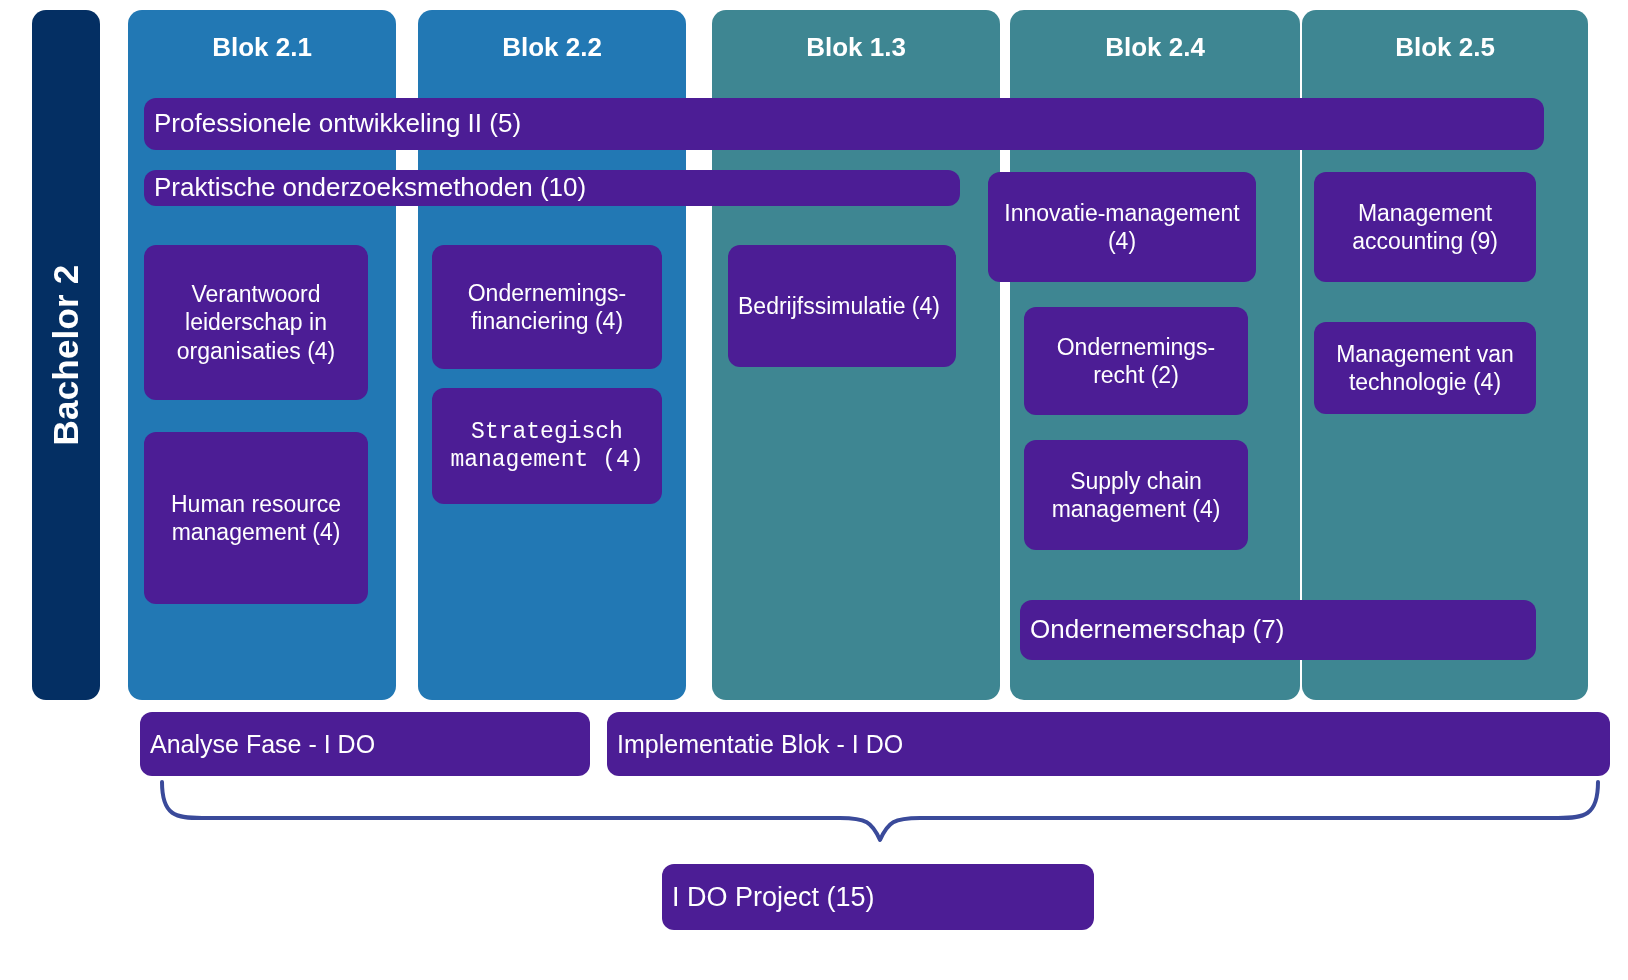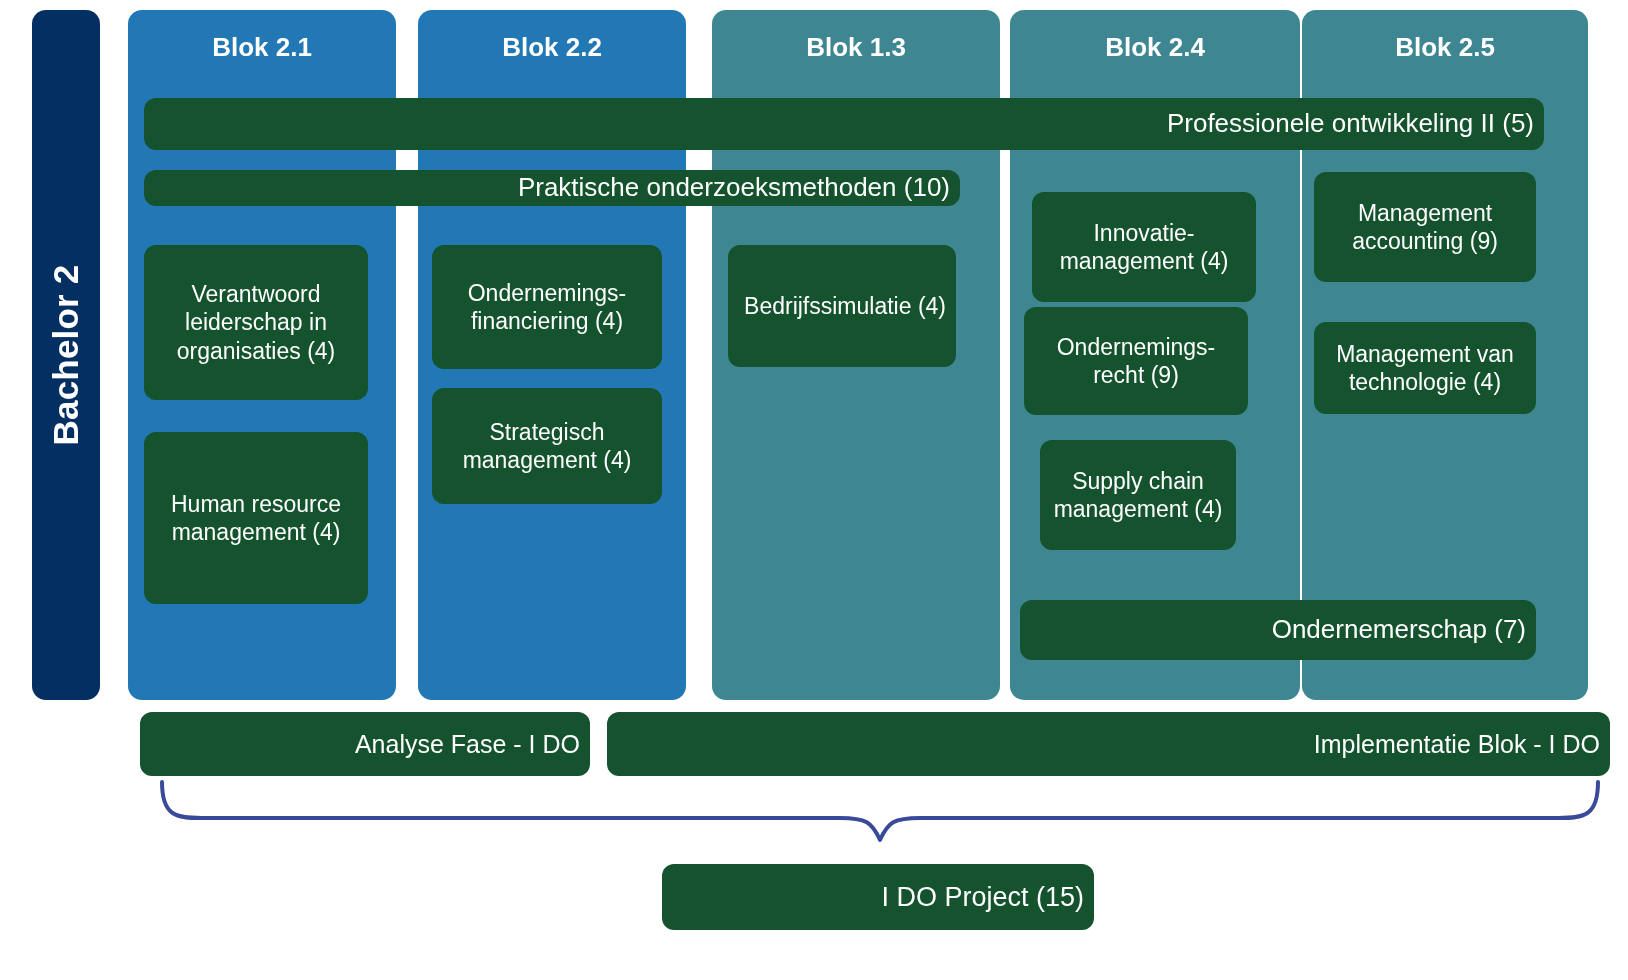--- a/index.html
+++ b/index.html
@@ -59,26 +59,26 @@
     right: 0;
     text-align: center;
     color: #ffffff;
     font-size: 26px;
     font-weight: bold;
   }
 
   
   .chip {
     position: absolute;
-    background: #14532d;
+    background: #4c1d95;
     border-radius: 12px;
     color: #ffffff;
     display: flex;
     align-items: center;
-    justify-content: flex-end;
+    justify-content: flex-start;
     text-align: center;
     box-sizing: border-box;
     padding: 6px 10px;
     line-height: 1.22;
   }
   .chip.wide  { font-size: 26px; }
   .chip.small { font-size: 23px; }
   .chip.phase { font-size: 25px; }
   .chip.project { font-size: 27px; }
 
@@ -128,35 +128,35 @@
   <div class="chip small" style="left:144px; top:245px; width:224px; height:155px;">
     <span>Verantwoord leiderschap in organisaties (4)</span>
   </div>
   <div class="chip small" style="left:144px; top:432px; width:224px; height:172px;">
     <span>Human resource management (4)</span>
   </div>
 
   <div class="chip small" style="left:432px; top:245px; width:230px; height:124px;">
     <span>Ondernemings-financiering  (4)</span>
   </div>
-  <div class="chip small" style="left:432px; top:388px; width:230px; height:116px;">
+  <div class="chip small" style="left:432px; top:388px; width:230px; height:116px;font-family:Liberation Mono, monospace;">
     <span>Strategisch management (4)</span>
   </div>
 
   <div class="chip small" style="left:728px; top:245px; width:228px; height:122px;">
     <span>Bedrijfssimulatie (4)</span>
   </div>
 
-  <div class="chip small" style="left:1032px; top:172px; width:224px; height:110px;margin-top:20px;">
+  <div class="chip small" style="left:988px; top:172px; width:268px; height:110px;">
     <span>Innovatie-management (4)</span>
   </div>
   <div class="chip small" style="left:1024px; top:307px; width:224px; height:108px;">
-    <span>Ondernemings-recht (9)</span>
+    <span>Ondernemings-recht (2)</span>
   </div>
-  <div class="chip small" style="left:1024px; top:440px; width:196px; height:110px;margin-left:16px;">
+  <div class="chip small" style="left:1024px; top:440px; width:224px; height:110px;">
     <span>Supply chain management (4)</span>
   </div>
 
   <div class="chip small" style="left:1314px; top:172px; width:222px; height:110px;">
     <span>Management accounting (9)</span>
   </div>
   <div class="chip small" style="left:1314px; top:322px; width:222px; height:92px;">
     <span>Management van technologie (4)</span>
   </div>
 

